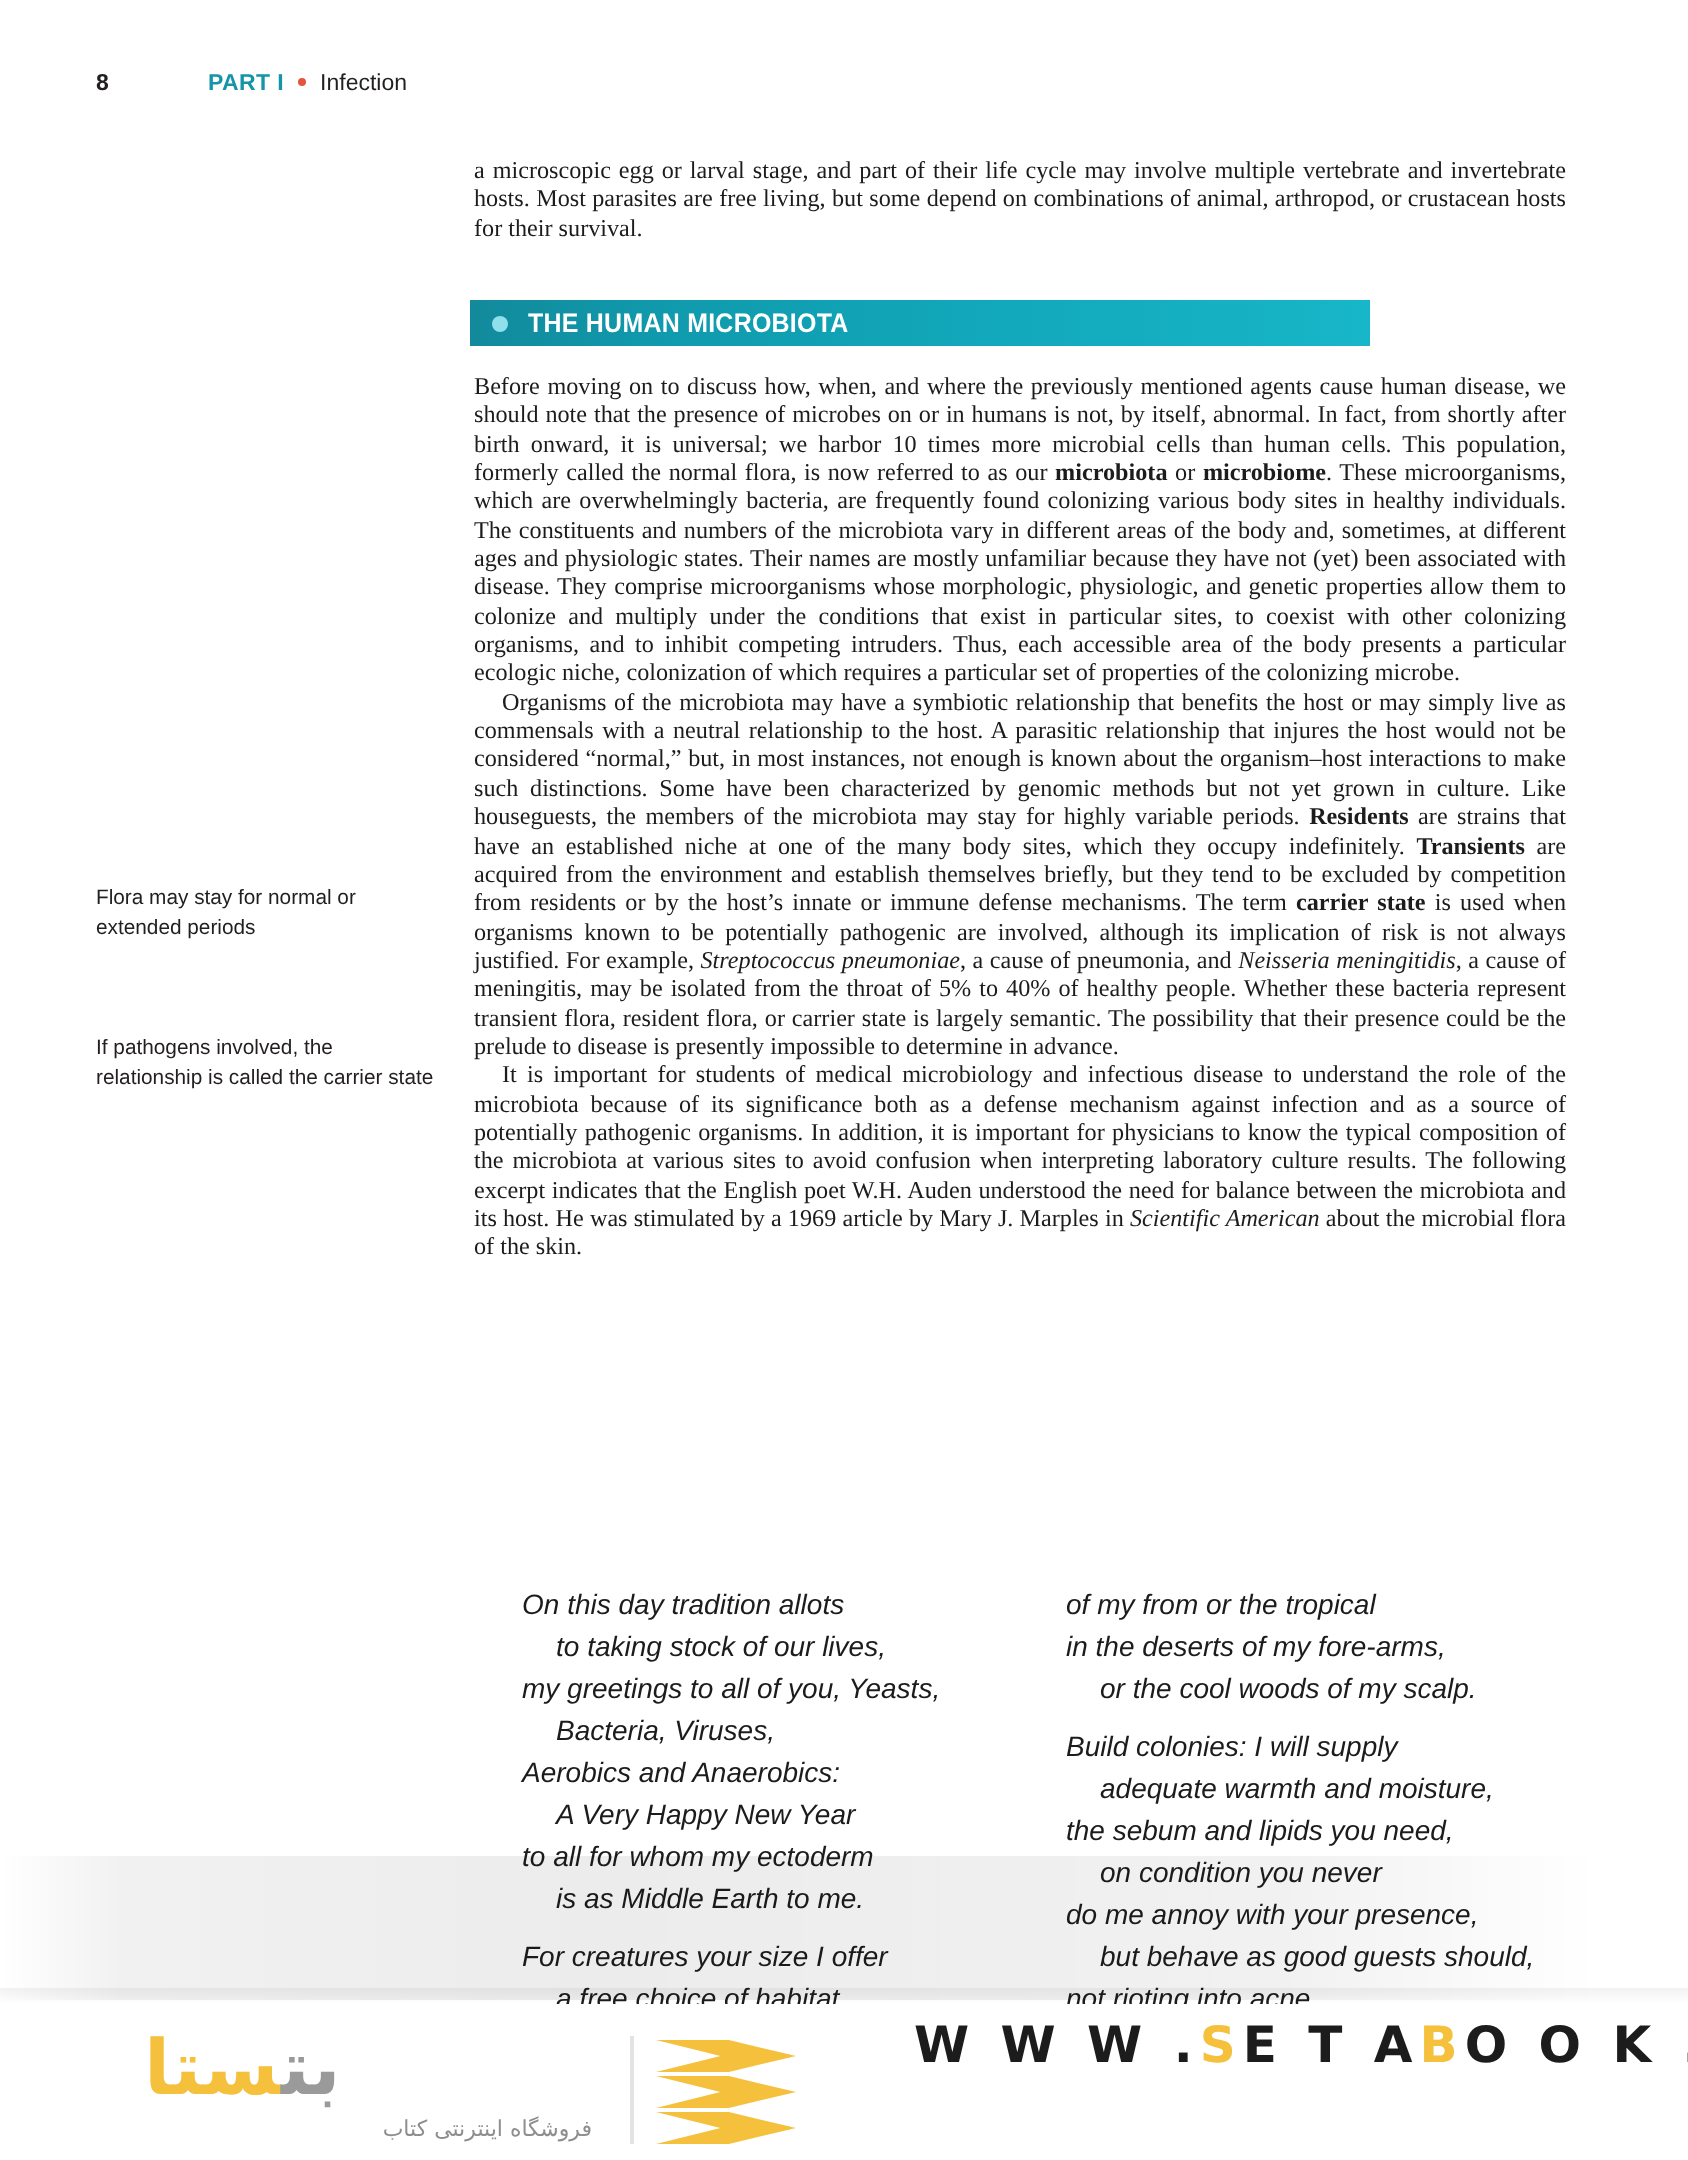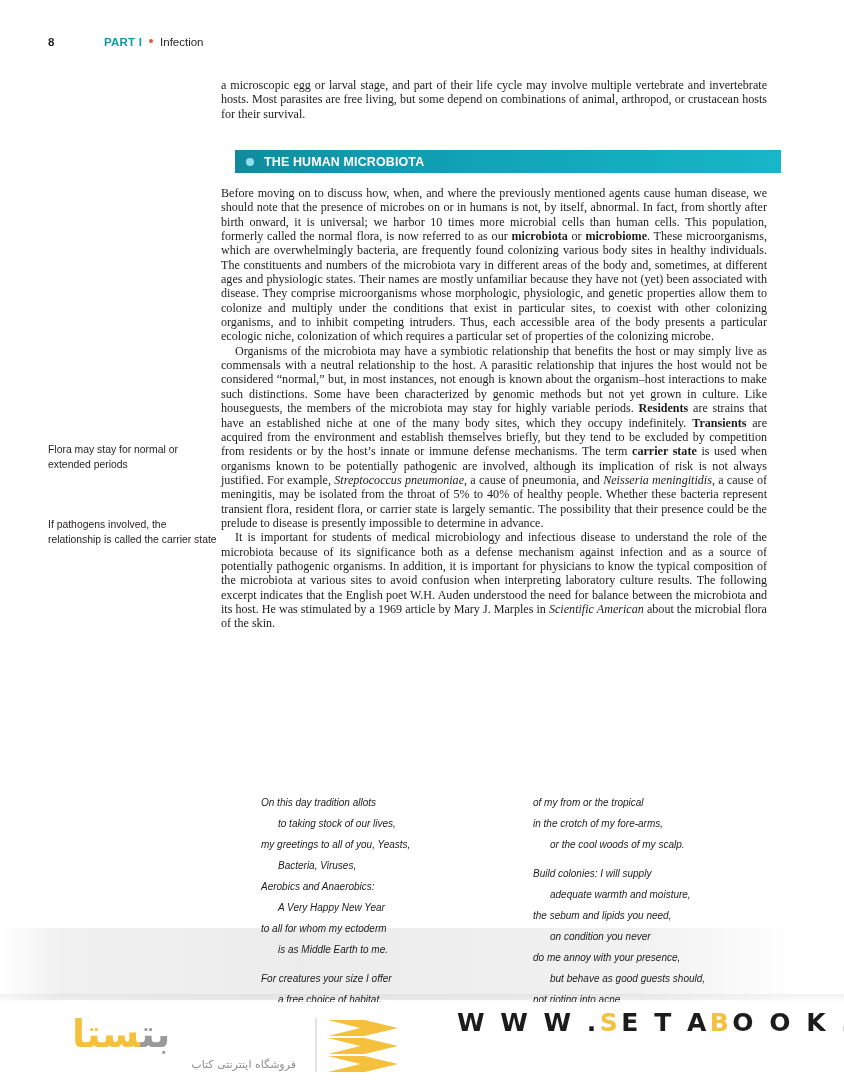--- a/index.html
+++ b/index.html
@@ -47,21 +47,21 @@
     margin: 0 7px 2px 7px;
   }
   .part-title {
     font-size: 11.5px;
     color: #231f20;
   }
 
   
   .text-col {
     position: absolute;
-    left: 221px;
+    left: 237px;
     top: 78px;
     width: 546px;
     font-family: Liberation Serif, serif;
   }
   p.body {
     margin: 0;
     font-size: 12.1px;
     line-height: 14.35px;
     color: #1c1c1c;
     text-align: justify;
@@ -69,21 +69,21 @@
     hyphens: none;
   }
   p.body.indent { text-indent: 14px; }
   p.body.lead { text-indent: 0; }
 
   
   .section-band {
     position: absolute;
     left: 235px;
     top: 150px;
-    width: 546px;
+    width: 450px;
     height: 23px;
     background: linear-gradient(90deg,#128a9c 0%, #109aad 22%, #12a7ba 55%, #17b6c8 100%);
     display: flex;
     align-items: center;
   }
   .band-bullet {
     width: 8px;
     height: 8px;
     border-radius: 50%;
     background: #8fe0ea;
@@ -120,21 +120,21 @@
     position: absolute;
     left: 0px;
     top: 780px;
     width: 844px;
     height: 230px;
   }
   .poem-col {
     position: absolute;
     font-family: "Liberation Sans", sans-serif;
     font-style: italic;
-    font-size: 10px;
+    font-size: 14px;
     line-height: 21px;
     color: #1c1c1c;
     white-space: nowrap;
   }
   .poem-left  { left: 261px; top: 12px; }
   .poem-right { left: 533px; top: 12px; }
   .poem-line.i1 { padding-left: 17px; }
   .poem-line.stanza-gap { margin-top: 8px; }
 
   
@@ -291,21 +291,21 @@
       <div class="poem-line">Aerobics and Anaerobics:</div>
       <div class="poem-line i1">A Very Happy New Year</div>
       <div class="poem-line">to all for whom my ectoderm</div>
       <div class="poem-line i1">is as Middle Earth to me.</div>
       <div class="poem-line stanza-gap">For creatures your size I offer</div>
       <div class="poem-line i1">a free choice of habitat,</div>
       <div class="poem-line">so settle yourselves in the zone</div>
     </div>
   <div class="poem-col poem-right" id="poem-right">
       <div class="poem-line">of my from or the tropical</div>
-      <div class="poem-line">in the crotch of my fore-arms,</div>
+      <div class="poem-line">in the deserts of my fore-arms,</div>
       <div class="poem-line i1">or the cool woods of my scalp.</div>
       <div class="poem-line stanza-gap">Build colonies: I will supply</div>
       <div class="poem-line i1">adequate warmth and moisture,</div>
       <div class="poem-line">the sebum and lipids you need,</div>
       <div class="poem-line i1">on condition you never</div>
       <div class="poem-line">do me annoy with your presence,</div>
       <div class="poem-line i1">but behave as good guests should,</div>
       <div class="poem-line">not rioting into acne</div>
     </div>
 </div>

